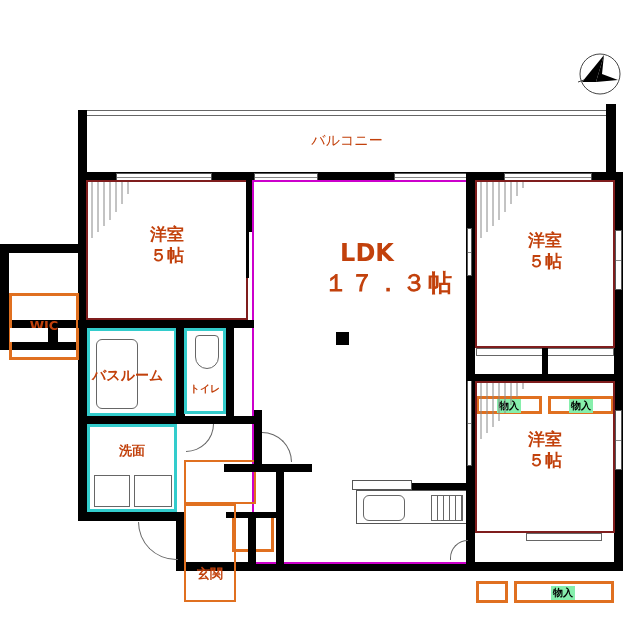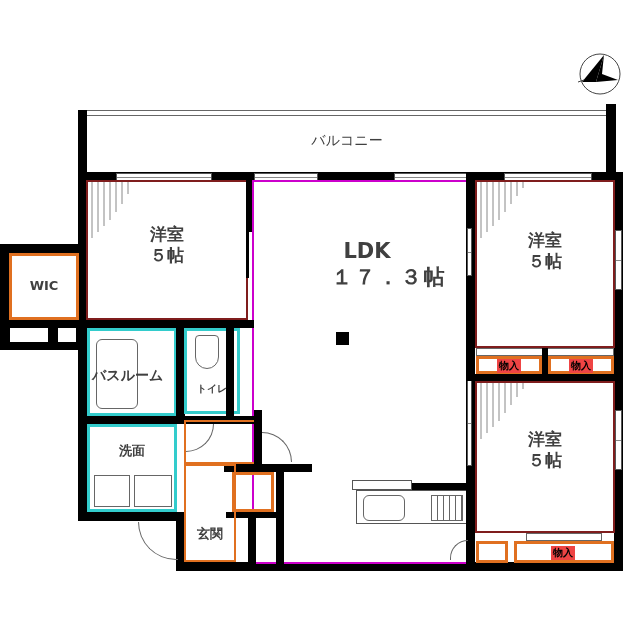--- a/index.html
+++ b/index.html
@@ -2,29 +2,29 @@
 <html><head>
   <meta charset="utf-8">
   <style>
     html, body { margin:0; padding:0; background:#ffffff; }
     body { width:640px; height:640px; position:relative; overflow:hidden;
            font-family:"DejaVu Sans", "Liberation Sans", sans-serif; }
     .abs { position:absolute; box-sizing:border-box; }
     .wall { position:absolute; background:#000; }
     .win { position:absolute; background:#fff; border:1px solid #555; box-sizing:border-box; }
     .win::after { content:""; position:absolute; left:0; right:0; top:50%; border-top:1px solid #888; }
-    .room-label { position:absolute; font-weight:bold; color:#404040; text-align:center; line-height:1.25; }
+    .room-label { position:absolute; font-weight:bold; color:#c2410c; text-align:center; line-height:1.25; }
     .green { border:2px solid #7f1d1d; }
     .magenta { border:2px solid #cc00cc; }
     .cyan { border:3px solid #33cccc; }
-    .orange { border:3px solid #e07020; }
+    .orange { border:3px solid #e07020;margin-top:40px; }
     .hatch { position:absolute; }
     .fixture { position:absolute; border:1px solid #666; background:#fff; box-sizing:border-box; }
     .door-arc { position:absolute; border:1px solid #666; box-sizing:border-box; }
-    .storage-label { position:absolute; font-size:10px; font-weight:bold; background:#ef4444; padding:0 2px; }
+    .storage-label { position:absolute; font-size:10px; font-weight:bold; background:#86efac; padding:0 2px; }
   </style>
 </head>
 <body>
 
 <div class="abs" style="left:578px;top:52px;width:44px;height:44px;">
   <svg width="44" height="44" viewBox="0 0 44 44">
     <circle cx="22" cy="22" r="20" fill="none" stroke="#444" stroke-width="1"></circle>
     <polygon points="26,3 4,30 18,30" fill="#000"></polygon>
     <polygon points="26,3 18,30 40,28 24,22" fill="#000"></polygon>
     <line x1="0" y1="30" x2="6" y2="28" stroke="#444" stroke-width="1"></line>
@@ -80,21 +80,21 @@
 <div class="wall" style="left:246px;top:172px;width:8px;height:60px;"></div>
 <div class="wall" style="left:246px;top:232px;width:3px;height:46px;"></div>
 
 <div class="abs orange" style="left:9px;top:253px;width:70px;height:67px;">
   <div class="room-label" style="left:0;right:0;top:22px;font-size:13px;">WIC</div>
 </div>
 <div class="abs" style="left:10px;top:328px;width:38px;height:14px;background:#fff;"></div>
 <div class="abs" style="left:58px;top:328px;width:18px;height:14px;background:#fff;"></div>
 
 <div class="abs magenta" style="left:252px;top:180px;width:218px;height:384px;">
-  <div class="room-label" style="left:12px;right:0;top:56px;font-size:21px;">
+  <div class="room-label" style="left:12px;right:0;top:56px;font-size:24px;">
     <div>LDK</div>
     <div style="letter-spacing:2px;margin-left:44px;">１７．３帖</div>
   </div>
   <div class="abs" style="left:82px;top:150px;width:13px;height:13px;background:#000;"></div>
 </div>
 
 <div class="abs" style="left:356px;top:490px;width:114px;height:34px;border:1px solid #555;background:#fff;">
   <div class="fixture" style="left:6px;top:4px;width:42px;height:26px;border-radius:6px;"></div>
   <div class="fixture" style="left:74px;top:4px;width:32px;height:26px;
        background:repeating-linear-gradient(90deg,#fff 0,#fff 5px,#666 5px,#666 6px);"></div>
@@ -158,21 +158,21 @@
 <div class="abs orange" style="left:514px;top:541px;width:100px;height:22px;">
   <span class="storage-label" style="left:34px;top:2px;">物入</span>
 </div>
 
 <div class="wall" style="left:78px;top:320px;width:176px;height:8px;"></div>
 <div class="abs cyan" style="left:87px;top:328px;width:90px;height:88px;">
   <div class="fixture" style="left:6px;top:8px;width:42px;height:70px;border-radius:6px;"></div>
   <div class="room-label" style="left:2px;top:36px;font-size:14px;white-space:nowrap;">バスルーム</div>
 </div>
 <div class="wall" style="left:176px;top:320px;width:9px;height:100px;"></div>
-<div class="abs cyan" style="left:184px;top:328px;width:56px;height:86px;">
+<div class="abs cyan" style="left:184px;top:328px;width:42px;height:86px;">
   <div class="fixture" style="left:8px;top:4px;width:24px;height:34px;border-radius:4px 4px 12px 12px;"></div>
   <div class="room-label" style="left:0;right:0;top:52px;font-size:10px;">トイレ</div>
 </div>
 <div class="wall" style="left:226px;top:320px;width:8px;height:100px;"></div>
 <div class="wall" style="left:78px;top:416px;width:180px;height:8px;"></div>
 
 <div class="abs cyan" style="left:87px;top:424px;width:90px;height:88px;">
   <div class="room-label" style="left:0;right:0;top:16px;font-size:13px;">洗面</div>
   <div class="fixture" style="left:4px;top:48px;width:36px;height:32px;"></div>
   <div class="fixture" style="left:44px;top:48px;width:38px;height:32px;"></div>

